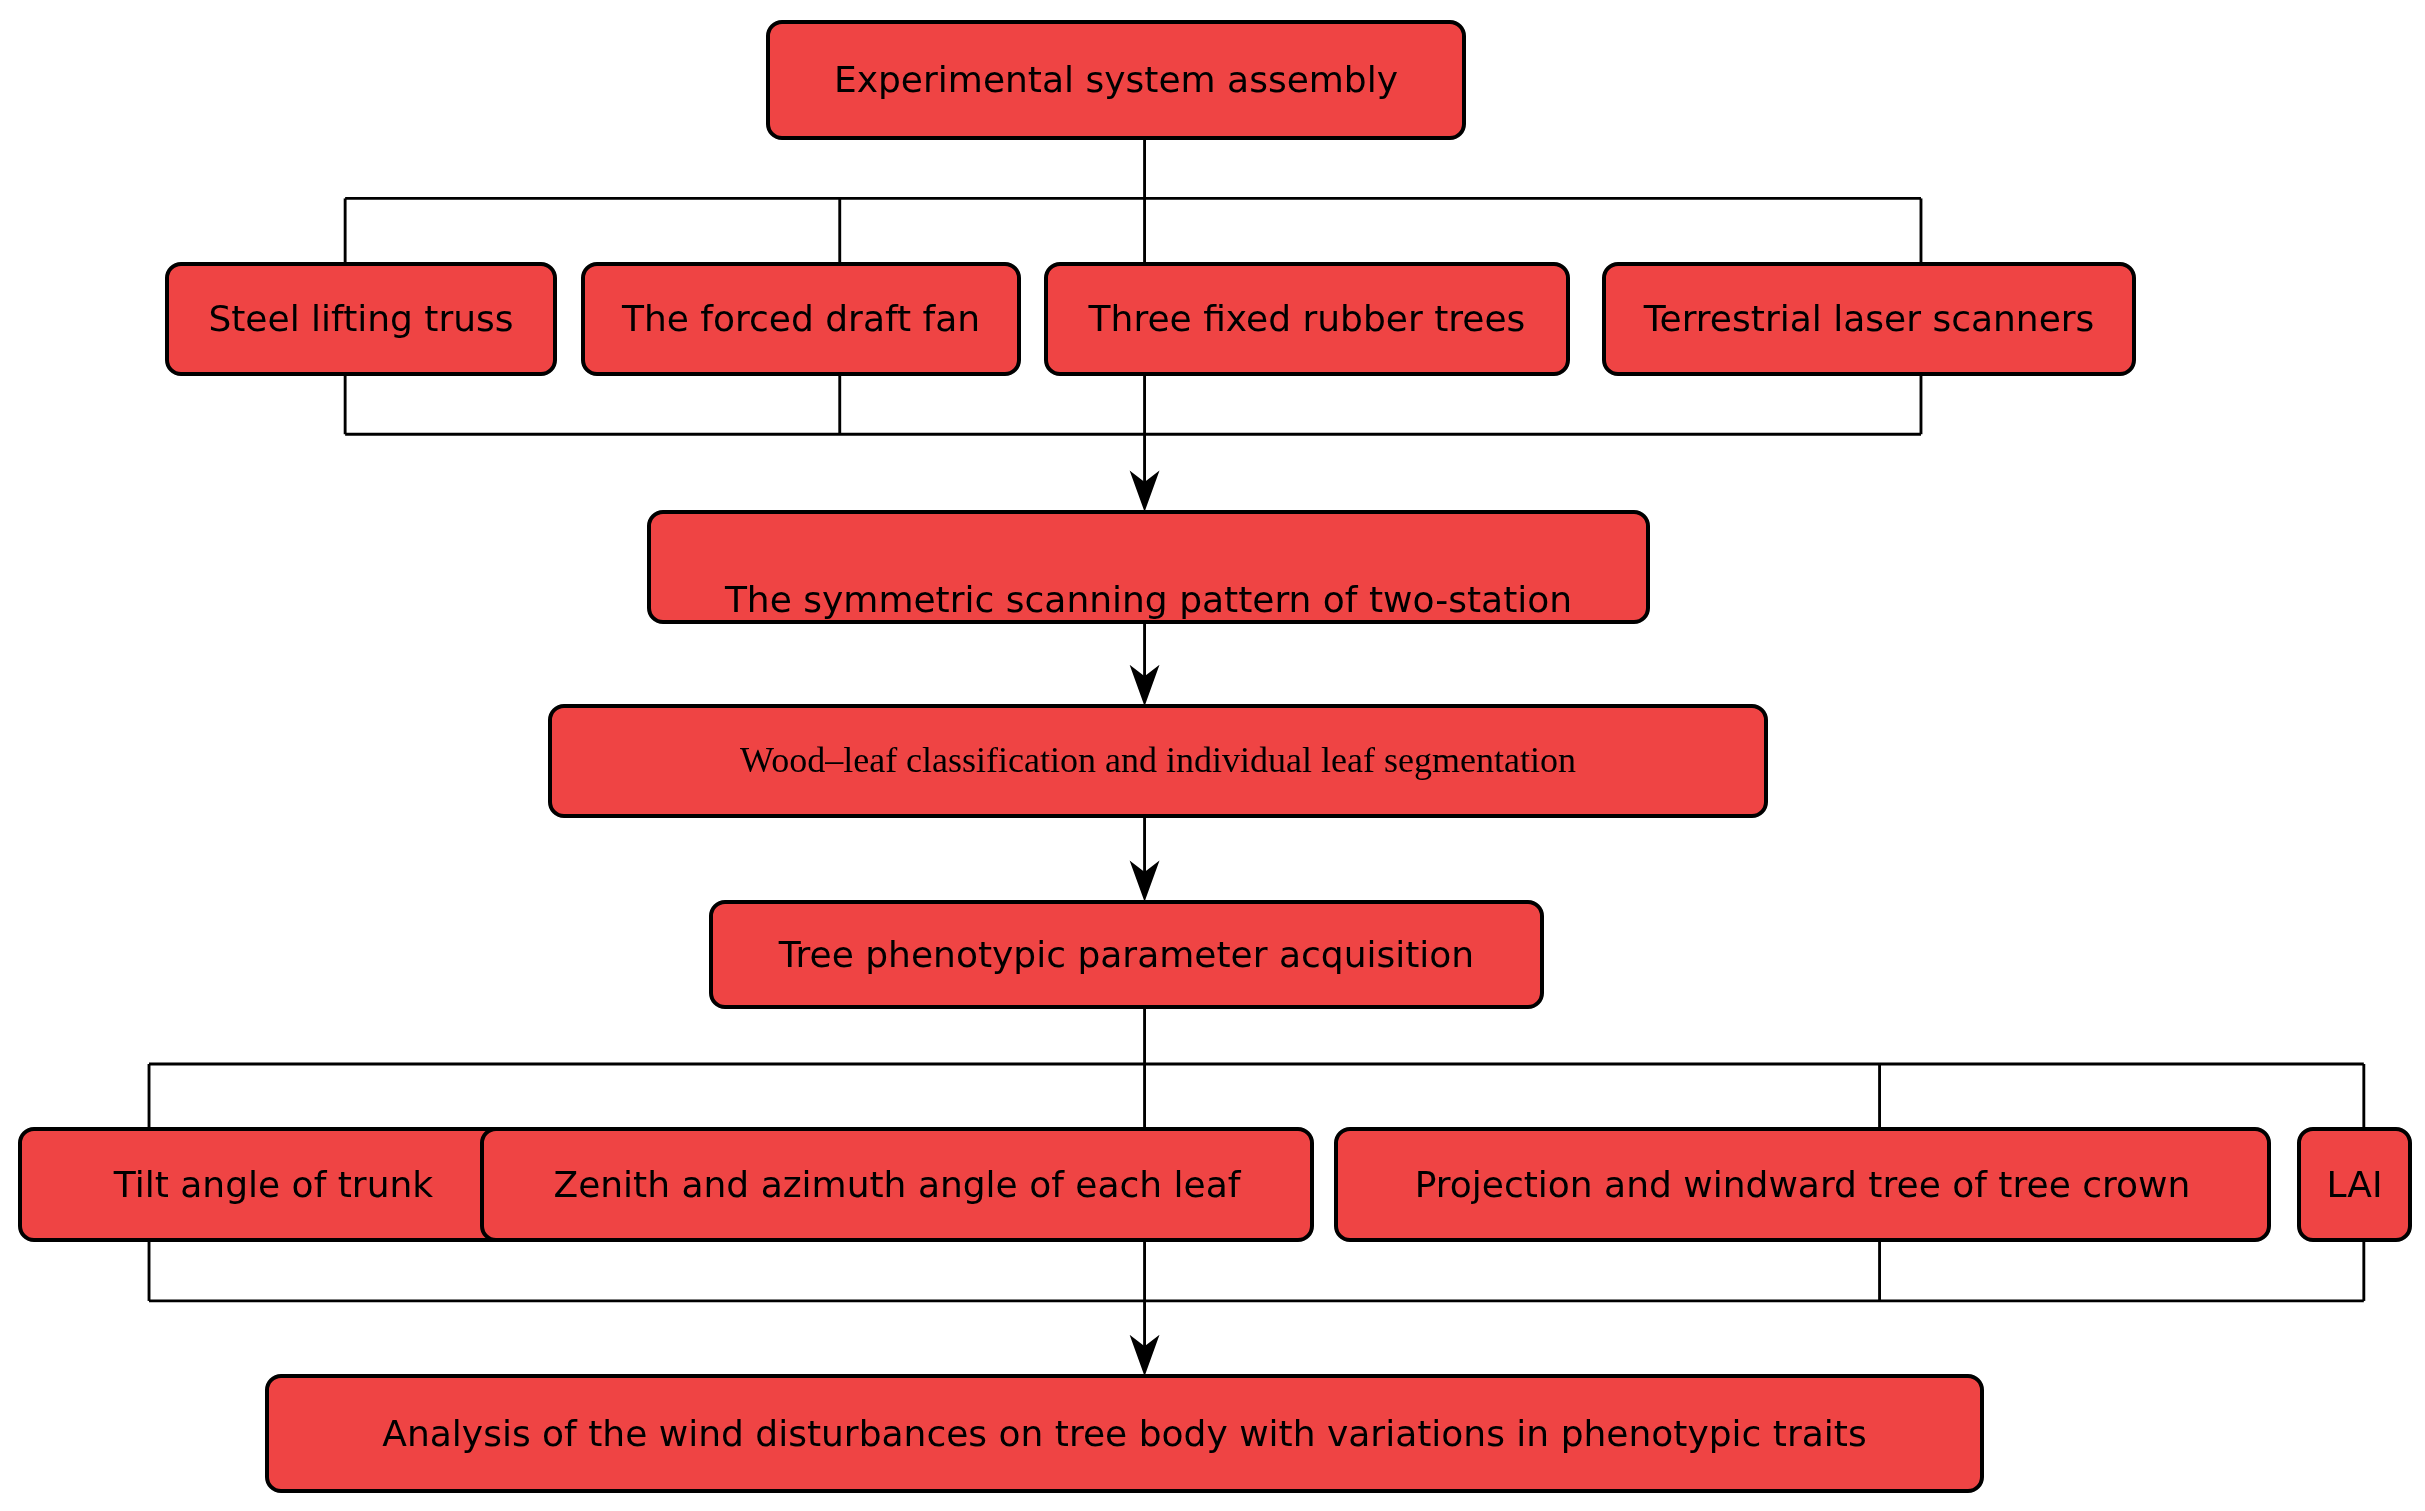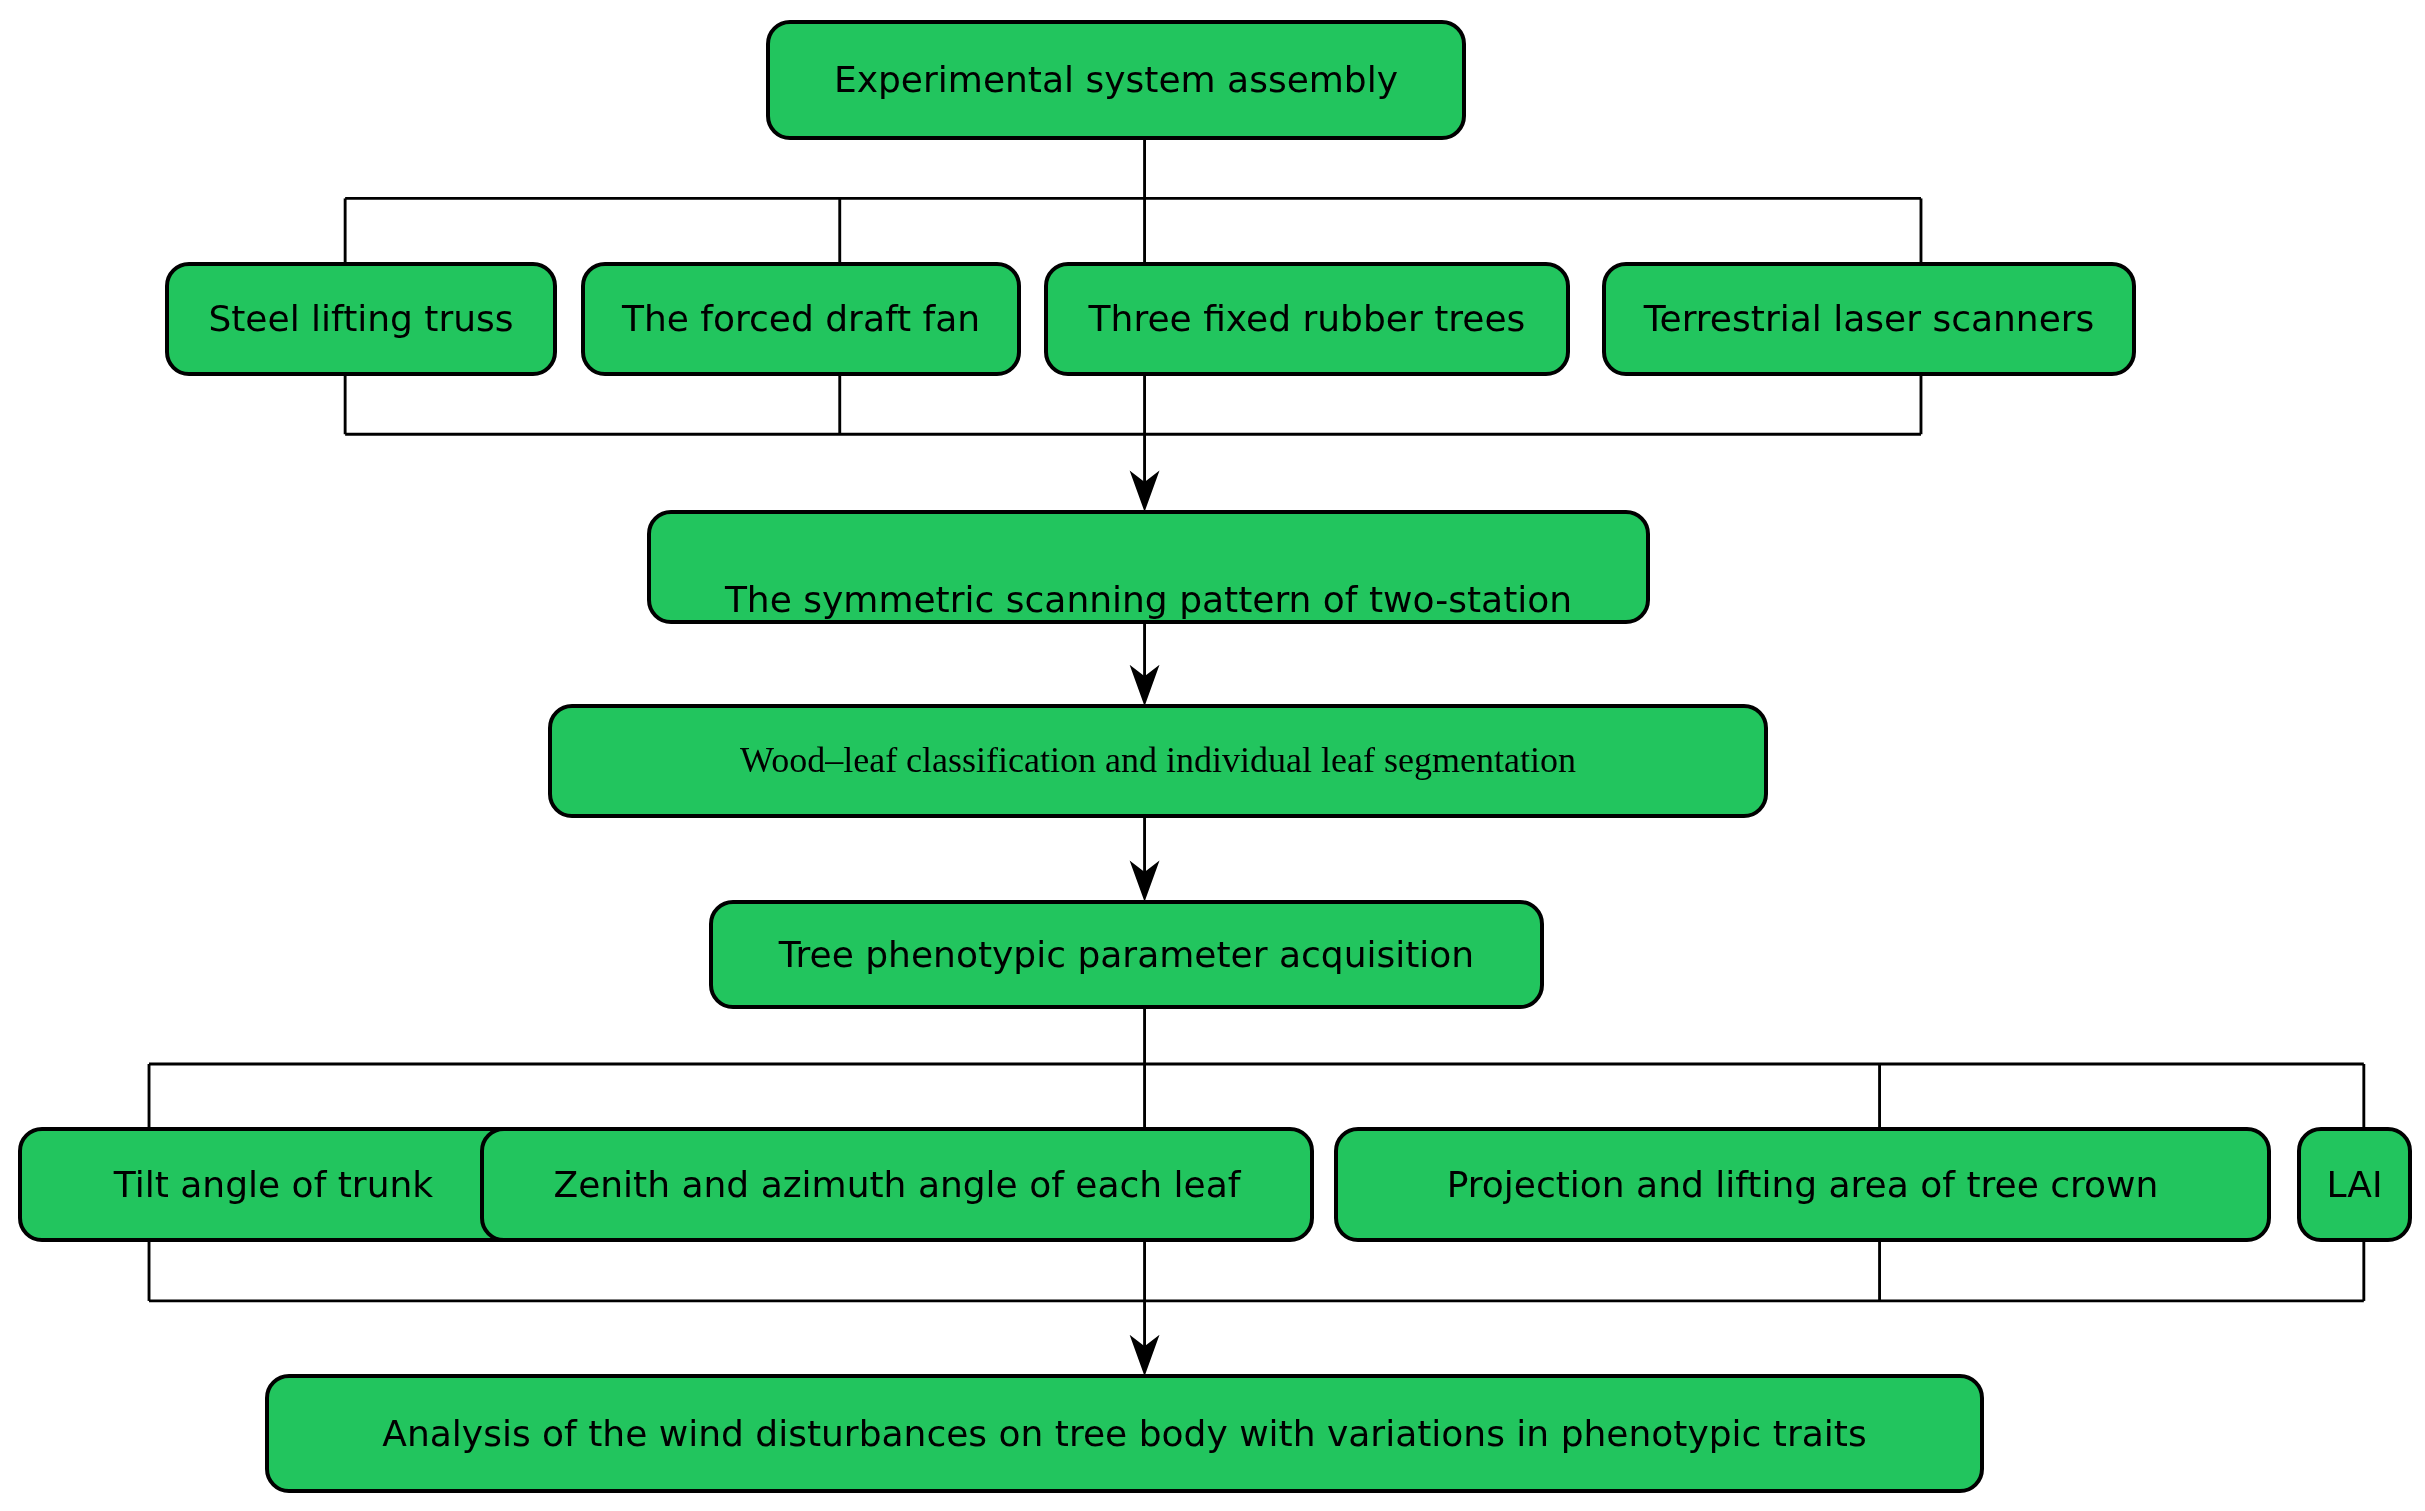--- a/index.html
+++ b/index.html
@@ -20,22 +20,22 @@
     position: absolute;
     left: 0;
     top: 0;
     width: 2426px;
     height: 1512px;
   }
   .node {
     position: absolute;
     box-sizing: border-box;
     border: 4px solid #000000;
-    border-radius: 24px;
-    background: #22c55e;
+    border-radius: 16px;
+    background: #ef4444;
     display: flex;
     align-items: center;
     justify-content: center;
     text-align: center;
     font-size: 36px;
     line-height: 1.15;
     padding: 0 10.4px;
     white-space: nowrap;
   }
 </style>
@@ -119,21 +119,21 @@
     <span>Tree phenotypic parameter acquisition</span>
   </div>
 
   <div class="node" style="left:18px; top:1127px; width:511px; height:115px;">
     <span>Tilt angle of trunk</span>
   </div>
   <div class="node" style="left:480px; top:1127px; width:834px; height:115px;">
     <span>Zenith and azimuth angle of each leaf</span>
   </div>
   <div class="node" style="left:1334px; top:1127px; width:937px; height:115px;">
-    <span>Projection and lifting area of tree crown</span>
+    <span>Projection and windward tree of tree crown</span>
   </div>
   <div class="node" style="left:2297px; top:1127px; width:115px; height:115px;">
     <span>LAI</span>
   </div>
 
   <div class="node" style="left:265px; top:1374px; width:1719px; height:119px;">
     <span>Analysis of the wind disturbances on tree body with variations in phenotypic traits</span>
   </div>
 
 </div>

